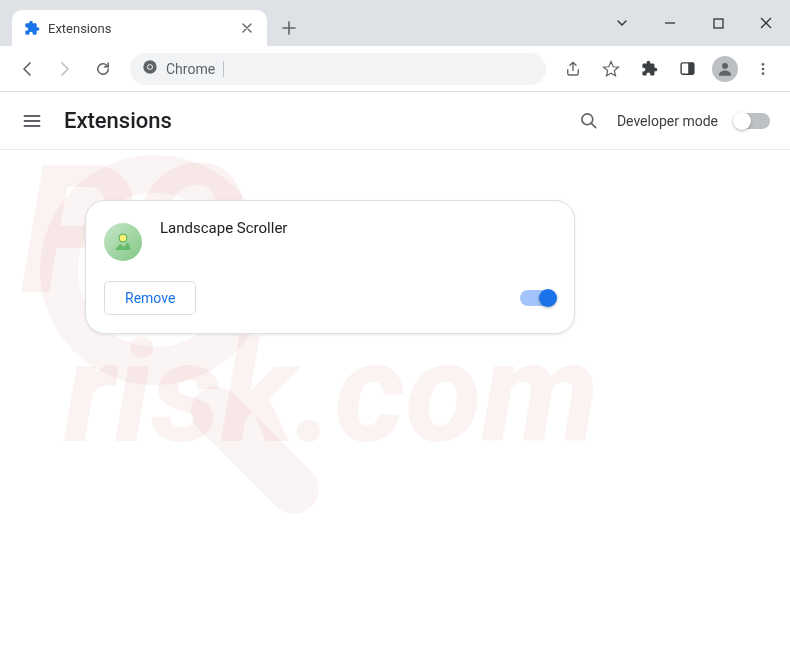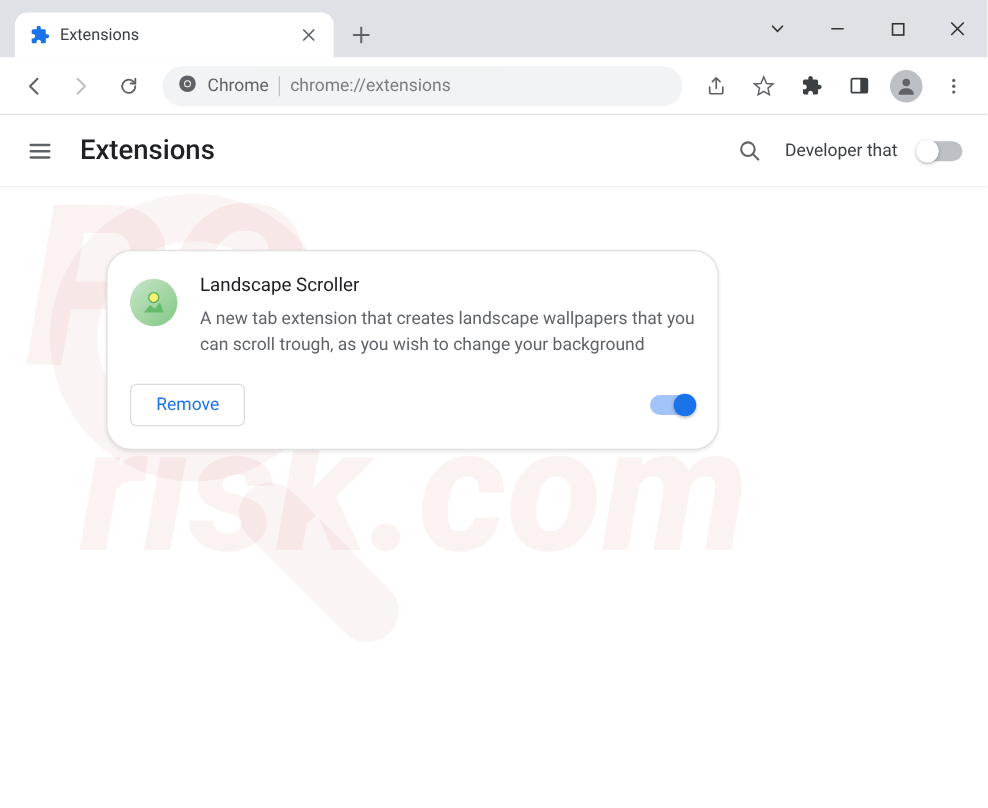--- a/index.html
+++ b/index.html
@@ -364,21 +364,20 @@
   <div class="omnibox">
     <span>
       <svg width="16" height="16" viewBox="0 0 24 24">
           <circle cx="12" cy="12" r="10" fill="#5f6368"></circle>
           <circle cx="12" cy="12" r="4.2" fill="#fff"></circle>
           <circle cx="12" cy="12" r="3" fill="#5f6368"></circle>
         </svg>
     </span>
     <span class="omnibox-prefix">Chrome</span>
     <span class="omnibox-divider"></span>
-    <span class="omnibox-url">chrome://extensions</span>
   </div>
   <div class="tool-icon">
     <svg width="18" height="18" viewBox="0 0 24 24" fill="none">
         <path d="M12 3 L12 14 M12 3 L8 7 M12 3 L16 7" stroke="#5f6368" stroke-width="1.8" stroke-linecap="round" stroke-linejoin="round"></path>
         <path d="M5 13 v5 a2 2 0 0 0 2 2 h10 a2 2 0 0 0 2-2 v-5" stroke="#5f6368" stroke-width="1.8" fill="none" stroke-linecap="round"></path>
       </svg>
   </div>
   <div class="tool-icon">
     <svg width="18" height="18" viewBox="0 0 24 24" fill="none">
         <path d="M12 2 L15 9 L22 9.5 L16.5 14 L18 21 L12 17.5 L6 21 L7.5 14 L2 9.5 L9 9 Z" stroke="#5f6368" stroke-width="1.6" fill="none"></path>
@@ -424,39 +423,38 @@
       </svg>
   </div>
   <div class="ext-title">Extensions</div>
   <div class="ext-header-right">
     <div class="search-btn">
       <svg width="20" height="20" viewBox="0 0 24 24" fill="none">
           <circle cx="10" cy="10" r="6.5" stroke="#5f6368" stroke-width="2"></circle>
           <path d="M15 15 L20 20" stroke="#5f6368" stroke-width="2" stroke-linecap="round"></path>
         </svg>
     </div>
-    <span class="devmode-label">Developer that</span>
+    <span class="devmode-label">Developer mode</span>
     <div class="toggle">
       <div class="toggle-knob"></div>
     </div>
   </div>
 </div>
 
 <div class="content">
   <div class="ext-card">
     <div class="card-top">
       <div class="ext-icon">
         <svg width="24" height="24" viewBox="0 0 24 24">
             <circle cx="12" cy="8" r="4" fill="#fff176" stroke="#4caf50" stroke-width="1"></circle>
             <path d="M4 20 L9 14 L13 17 L17 12 L20 20 Z" fill="#66bb6a"></path>
           </svg>
       </div>
       <div class="card-info">
         <div class="card-name">Landscape Scroller</div>
-        <div class="card-desc">A new tab extension that creates landscape wallpapers that you can scroll trough, as you wish to change your background</div>
       </div>
     </div>
     <div class="card-bottom">
       <button class="card-btn">Remove</button>
       <div class="card-toggle-wrap">
         <div class="toggle on">
           <div class="toggle-knob"></div>
         </div>
       </div>
     </div>

